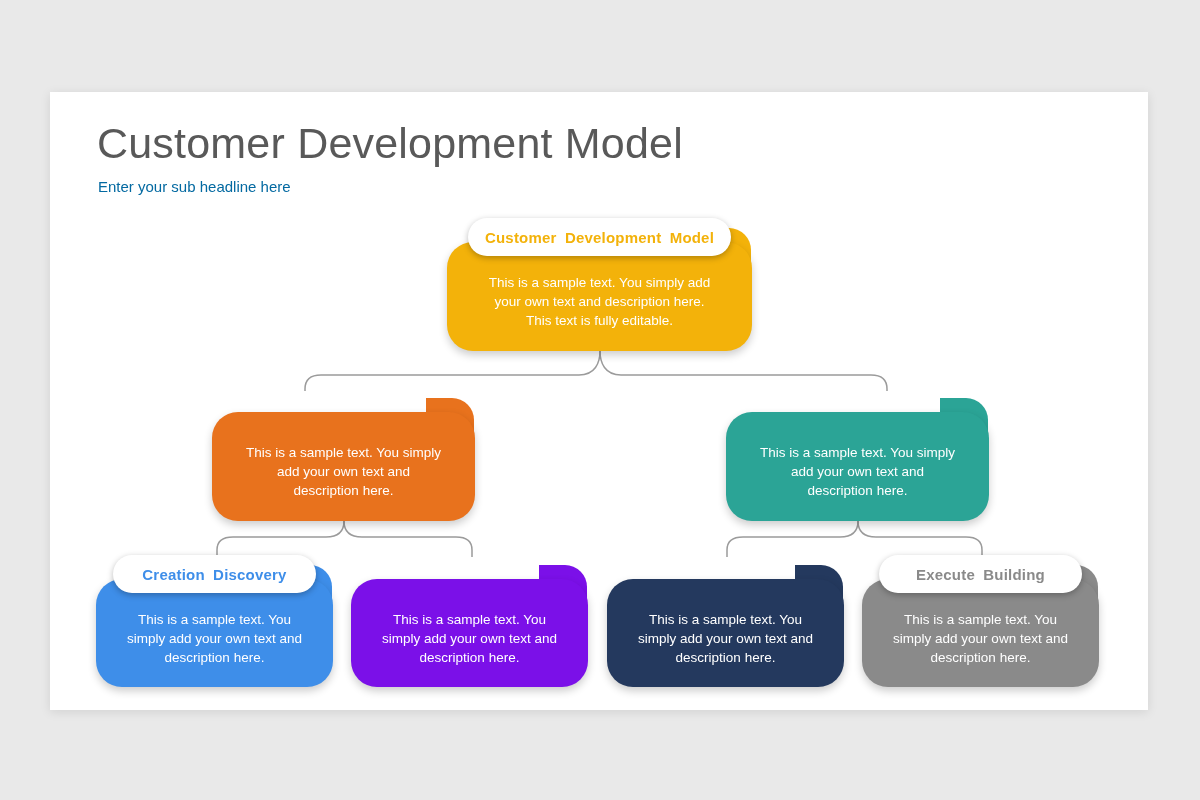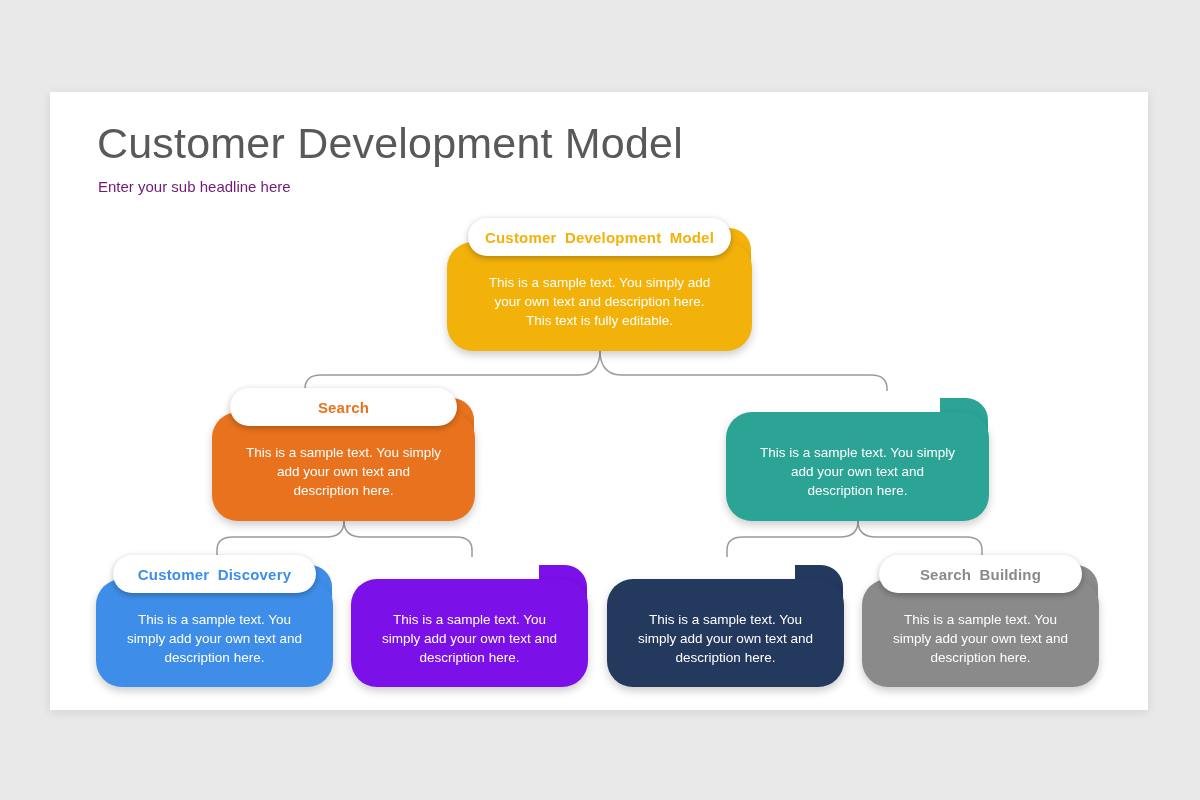--- a/index.html
+++ b/index.html
@@ -13,21 +13,21 @@
     background: var(--slide-bg, #ffffff);
     box-shadow: 0 2px 10px rgba(0,0,0,0.10);
   }
   .title {
     position:absolute; left:47px; top:26px;
     font-size:43px; line-height:1.2; font-weight:400;
     color:#595959; letter-spacing:0.2px;
   }
   .subtitle {
     position:absolute; left:48px; top:86px;
-    font-size:15px; color:#701a75;
+    font-size:15px; color:#0369a1;
   }
   svg.connectors { position:absolute; left:0; top:0; width:1098px; height:618px; }
   svg.connectors path { fill:none; stroke: var(--line, #9b9b9b); stroke-width:1.5; }
 
   .node { position:absolute; }
   .node .tab {
     position:absolute; left:7%; top:0; width:86%; height:38px;
     background:#ffffff; border-radius:19px;
     box-shadow: 0 2px 6px rgba(0,0,0,0.28);
     z-index:3; display:flex; align-items:center; justify-content:center;
@@ -74,39 +74,36 @@
     <div class="tab">
       <span>Customer Development Model</span>
     </div>
   </div>
 
   <div class="node" style="left: 162px; top: 296px; width: 263px; height: 133px; --c: #E8721D;">
     <div class="hump"></div>
     <div class="body">This is a sample text. You simply
 add your own text and
 description here.</div>
-    <div class="tab">
-      <span>Search</span>
-    </div>
   </div>
 
   <div class="node" style="left: 676px; top: 296px; width: 263px; height: 133px; --c: #2BA496;">
     <div class="hump"></div>
     <div class="body">This is a sample text. You simply
 add your own text and
 description here.</div>
   </div>
 
   <div class="node" style="left: 46px; top: 463px; width: 237px; height: 132px; --c: #3E8EE9;">
     <div class="hump"></div>
     <div class="body">This is a sample text. You
 simply add your own text and
 description here.</div>
     <div class="tab">
-      <span>Customer Discovery</span>
+      <span>Creation Discovery</span>
     </div>
   </div>
 
   <div class="node" style="left: 301px; top: 463px; width: 237px; height: 132px; --c: #7B10E8;">
     <div class="hump"></div>
     <div class="body">This is a sample text. You
 simply add your own text and
 description here.</div>
   </div>
 
@@ -116,17 +113,17 @@
 simply add your own text and
 description here.</div>
   </div>
 
   <div class="node" style="left: 812px; top: 463px; width: 237px; height: 132px; --c: #8A8A8A;">
     <div class="hump"></div>
     <div class="body">This is a sample text. You
 simply add your own text and
 description here.</div>
     <div class="tab">
-      <span>Search Building</span>
+      <span>Execute Building</span>
     </div>
   </div>
 
 </div>
 
 </body></html>

